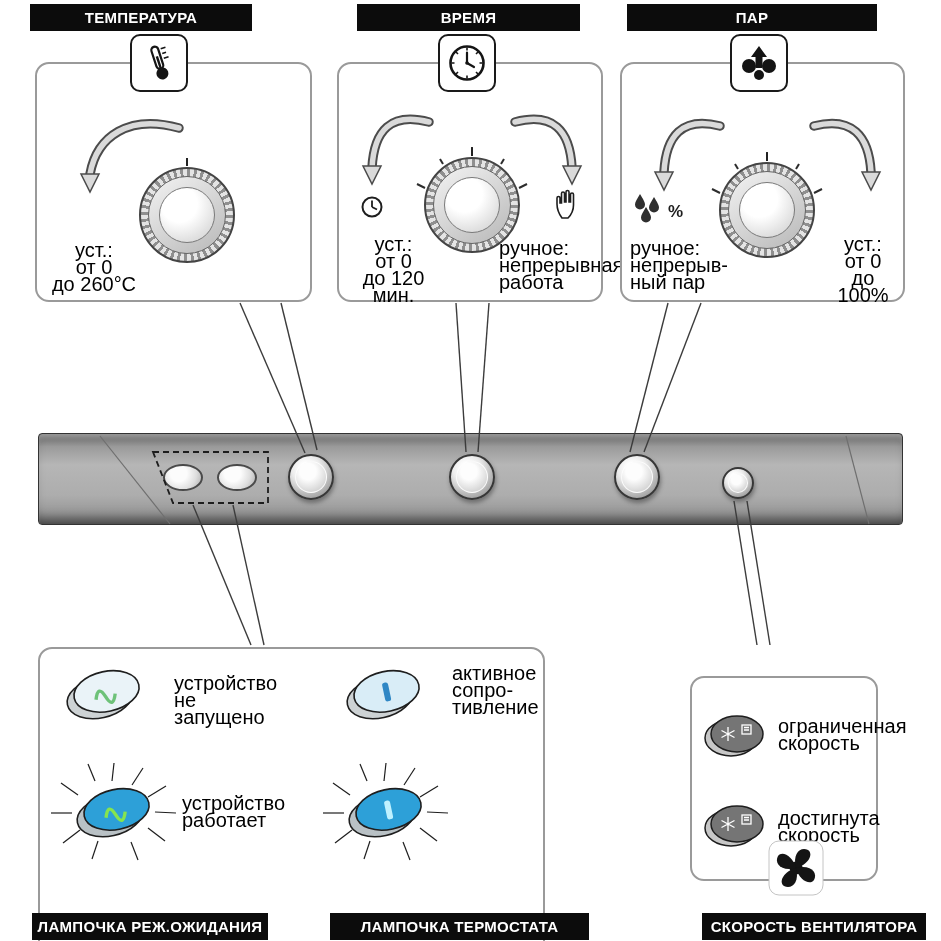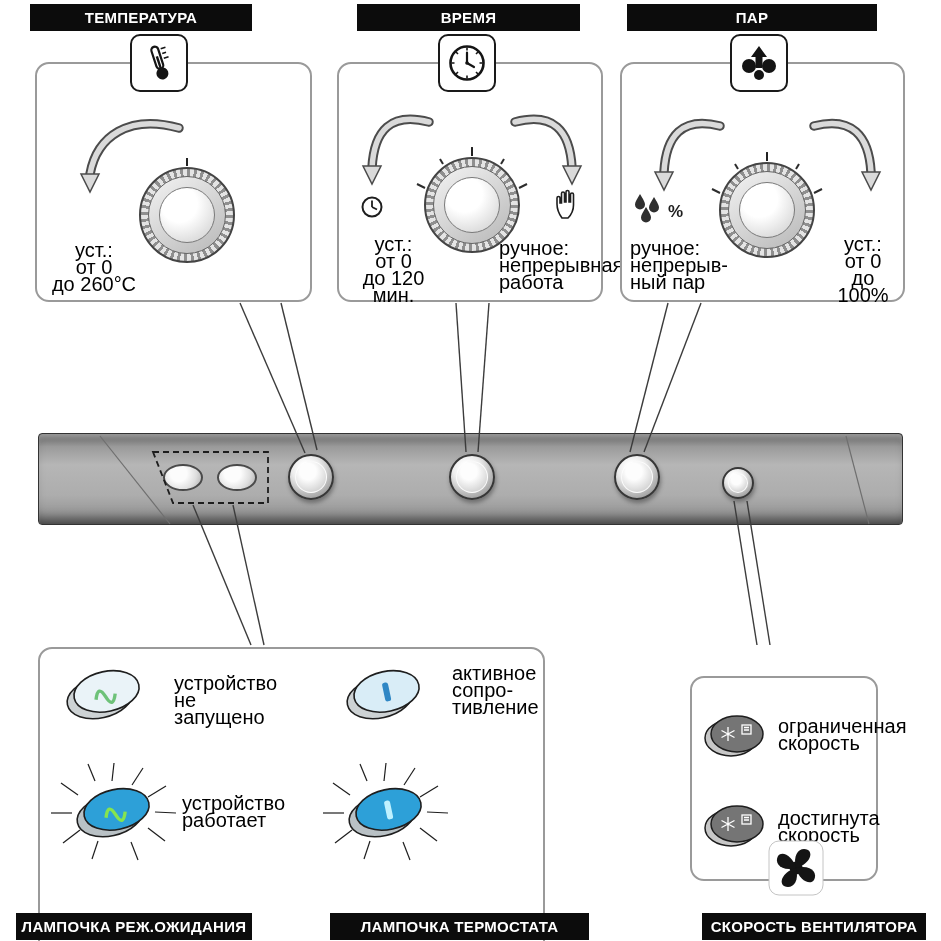--- a/index.html
+++ b/index.html
@@ -344,17 +344,17 @@
     <rect x="1" y="1" width="54" height="54" rx="10" fill="#fff" stroke="#c4c4c4"></rect>
     <g fill="#141414">
       <circle cx="28" cy="28" r="6.5"></circle>
       <path d="M28,28 C24,13 33,6 40,10 C46,14 40,25 28,28 Z"></path>
       <path d="M28,28 C43,24 50,33 46,40 C42,46 31,40 28,28 Z"></path>
       <path d="M28,28 C32,43 23,50 16,46 C10,42 16,31 28,28 Z"></path>
       <path d="M28,28 C13,32 6,23 10,16 C14,10 25,16 28,28 Z"></path>
     </g>
   </svg>
 
-  <div class="bar" style="left:16px; top:913px; width:236px">ЛАМПОЧКА РЕЖ.ОЖИДАНИЯ</div>
+  <div class="bar" style="left:32px; top:913px; width:236px">ЛАМПОЧКА РЕЖ.ОЖИДАНИЯ</div>
   <div class="bar" style="left:330px; top:913px; width:259px">ЛАМПОЧКА ТЕРМОСТАТА</div>
   <div class="bar" style="left:702px; top:913px; width:224px">СКОРОСТЬ ВЕНТИЛЯТОРА</div>
 
 </div>
 
 </body></html>

